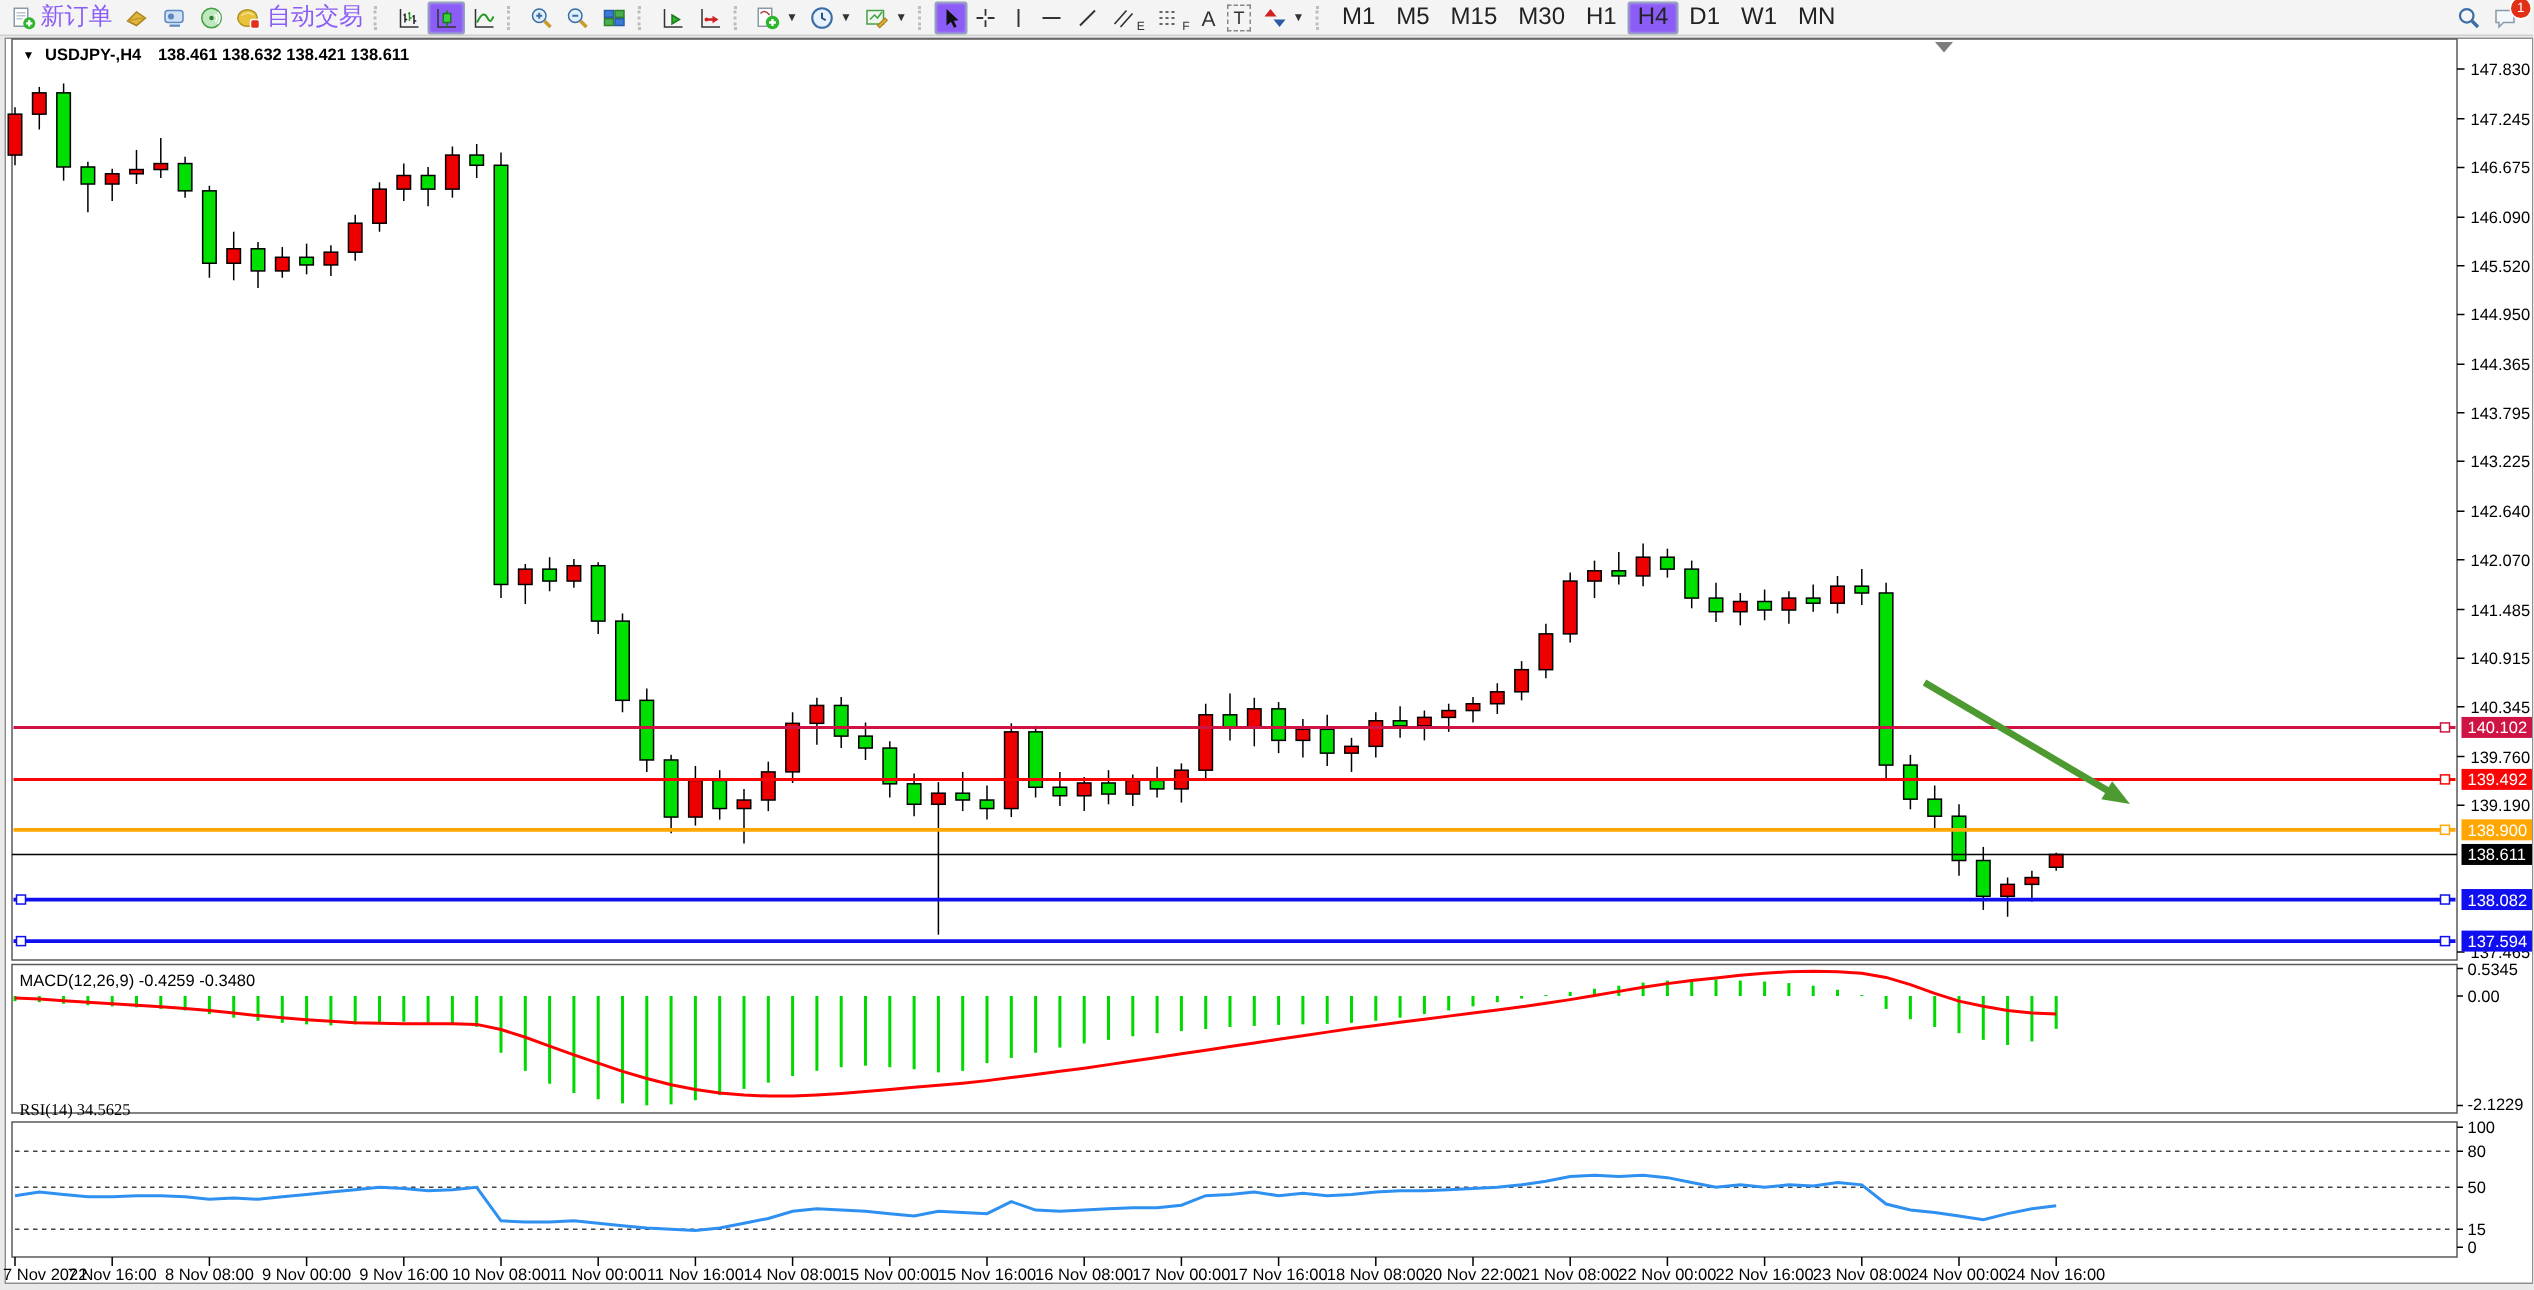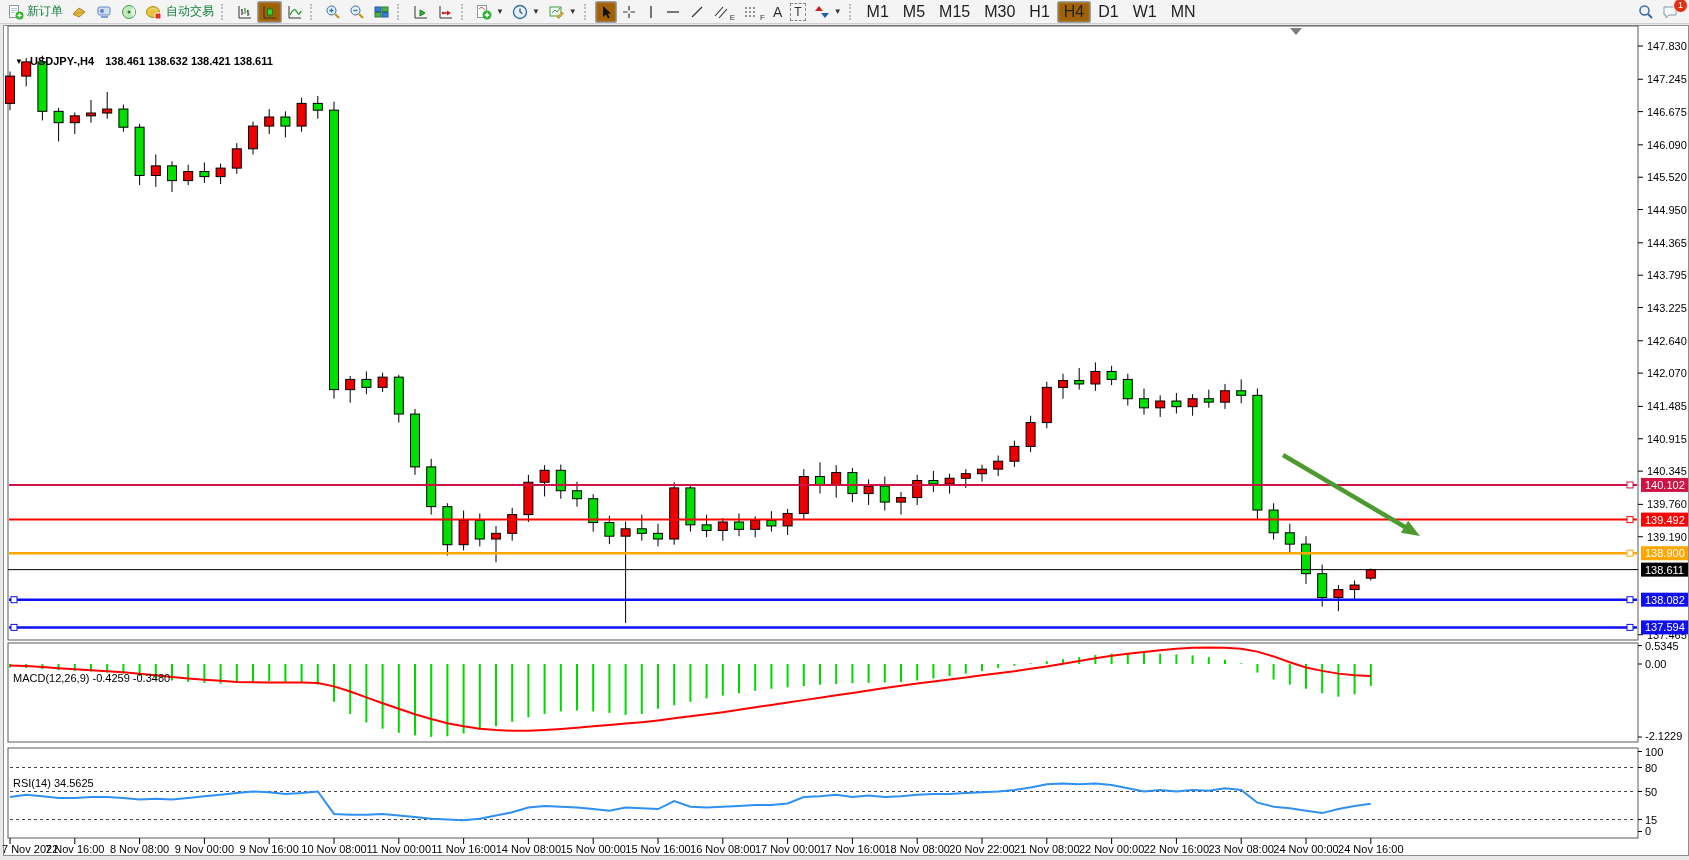--- a/index.html
+++ b/index.html
@@ -1,35 +1,35 @@
 <!DOCTYPE html>
 <html><head>
 <meta charset="utf-8">
 <style>
   html,body{margin:0;padding:0;background:#e9e9e9;font-family:"Liberation Sans",sans-serif;}
   .stage{position:relative;width:1689px;height:860px;background:#e9e9e9;overflow:hidden;}
   
   .toolbar{position:absolute;left:0;top:0;width:1689px;height:24px;background:#f4f4f4;
            border-bottom:1px solid #cfcfcf;display:flex;align-items:center;padding-left:4px;box-sizing:border-box;}
   .tb{height:20px;display:flex;align-items:center;gap:3px;padding:0 3px;border:1px solid transparent;border-radius:2px;cursor:default;}
-  .tb.active{background:#a16207;border-color:#93a5b8;box-shadow:inset 0 0 2px #b9c6d4;}
-  .tb-label{font-size:12px;color:#15803d;white-space:nowrap;font-family:"Liberation Sans",sans-serif;}
+  .tb.active{background:#8b5cf6;border-color:#93a5b8;box-shadow:inset 0 0 2px #b9c6d4;}
+  .tb-label{font-size:16px;color:#8b5cf6;white-space:nowrap;font-family:"Liberation Sans",sans-serif;}
   .grip{width:4px;height:16px;border-left:2px dotted #bdbdbd;margin:0 5px 0 3px;}
   .caret{font-size:8px;color:#333;margin-left:1px;}
   .glyph{font-size:13px;color:#333;line-height:16px;}
   .sub{font-size:8px;color:#333;margin-left:-2px;align-self:flex-end;}
   .tf .tb-label{font-size:16px;color:#222;}
   .tb.tf{padding:0 6px;}
   .right-tools{margin-left:auto;display:flex;align-items:center;margin-right:6px;}
   .chat-wrap{position:relative;}
   .badge{position:absolute;top:-4px;right:-6px;background:#e03016;color:#fff;font-size:9px;
          border-radius:50%;width:13px;height:13px;display:flex;align-items:center;justify-content:center;border:1px solid #fff;}
   
   .chart-window{position:absolute;left:3px;top:25px;width:1686px;height:831px;background:#fff;border:1px solid #8f8f8f;box-sizing:border-box;}
-  .overlay{position:absolute;font-size:11px;color:#000;white-space:nowrap;z-index:5;margin-top:24px;}
+  .overlay{position:absolute;font-size:11px;color:#000;white-space:nowrap;z-index:5;}
   .title-line{left:11px;top:5px;font-weight:700;}
   .tri{display:inline-block;font-size:8px;vertical-align:1px;margin-right:4px;}
   svg text{font-family:"Liberation Sans",sans-serif;}
 </style>
 </head>
 <body>
 
 <div class="stage">
 
   <div class="toolbar">
@@ -284,21 +284,21 @@
     </div>
   </div>
 
   <div class="chart-window">
     <div class="overlay title-line">
       <span class="tri">▼</span>
       <span>USDJPY-,H4</span>
       <span style="margin-left:8px;">138.461 138.632 138.421 138.611</span>
     </div>
     <div class="overlay" style="left:9px;top:622px;">MACD(12,26,9) -0.4259 -0.3480</div>
-    <div class="overlay" style="left:9px;top:727px;">RSI(14) 34.5625</div>
+    <div class="overlay" style="left:9px;top:708px;font-family:Liberation Serif, serif;">RSI(14) 34.5625</div>
   </div>
 
   <svg id="chart-canvas" style="position:absolute;left:0;top:0;z-index:3;" width="1689" height="860">
       <rect x="8" y="26" width="1630" height="614" fill="#fff" stroke="#5a5a5a" stroke-width="1"></rect>
       <rect x="8" y="643" width="1630" height="99" fill="#fff" stroke="#5a5a5a" stroke-width="1"></rect>
       <rect x="8" y="748" width="1630" height="90" fill="#fff" stroke="#5a5a5a" stroke-width="1"></rect>
       <line x1="1638" y1="46" x2="1643" y2="46" stroke="#000"></line>
       <text x="1647" y="50" font-size="11" fill="#000">147.830</text>
       <line x1="1638" y1="79.22800000000045" x2="1643" y2="79.22800000000045" stroke="#000"></line>
       <text x="1647" y="83.22800000000045" font-size="11" fill="#000">147.245</text>

